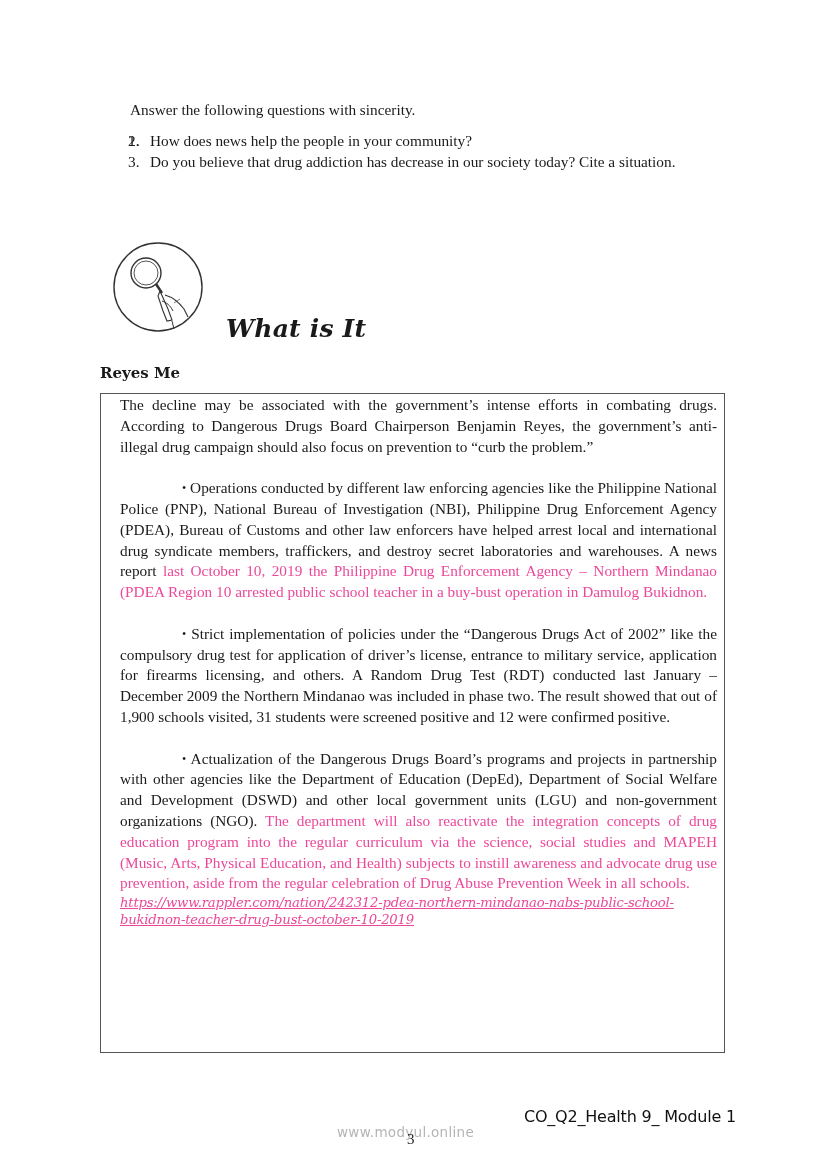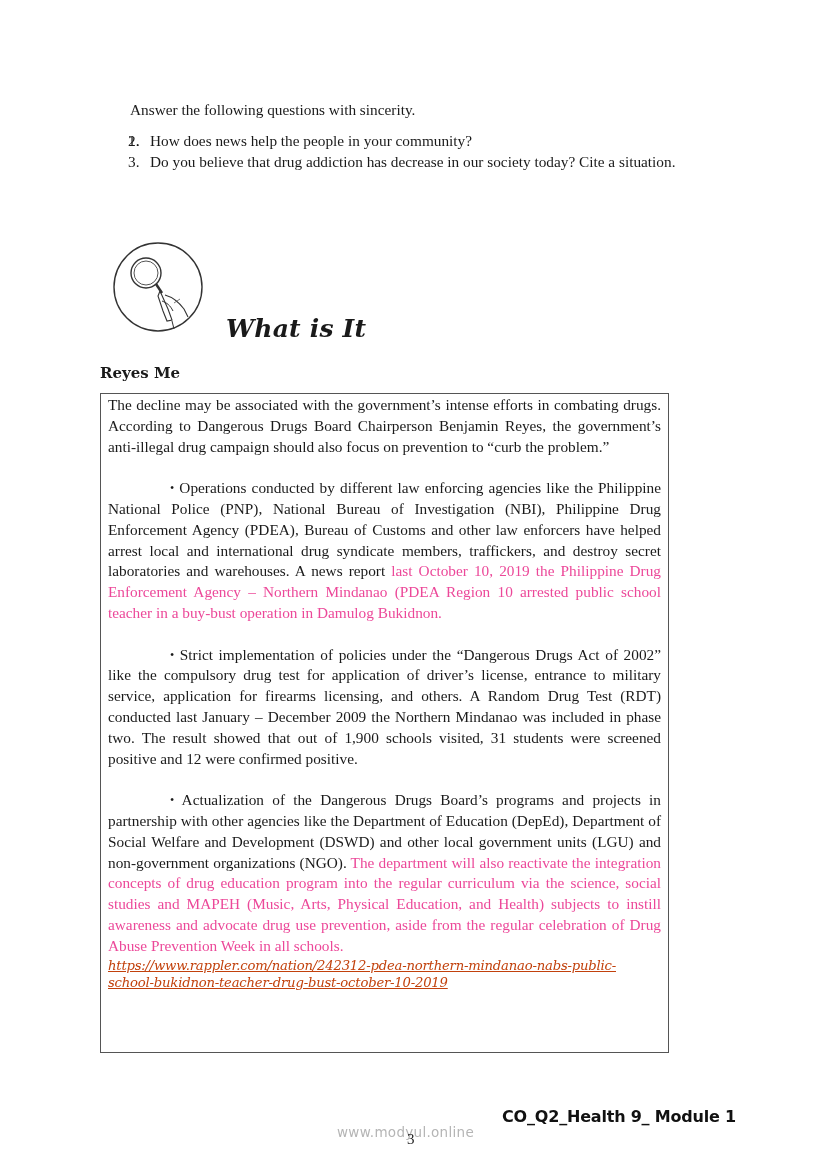--- a/index.html
+++ b/index.html
@@ -10,28 +10,28 @@
   #intro { position: absolute; left: 100px; top: 99px; font-size: 15.3px; line-height: 21px; margin-left: 30px; }
   #questions { position: absolute; left: 128px; top: 130px; width: 600px; margin: 0; padding: 0; list-style: none; font-size: 15.3px; line-height: 21px; }
   #questions li { position: relative; padding-left: 22px; }
   #questions li .num { position: absolute; left: 0; top: 0; }
 
   #section-icon { position: absolute; left: 112px; top: 241px; width: 92px; height: 92px; }
   #section-title { position: absolute; left: 226px; top: 270px; font-family: "DejaVu Serif", serif; font-weight: bold; font-style: italic; font-size: 25px; letter-spacing: 0.2px; margin-top: 44px; }
 
   #readme-heading { position: absolute; left: 100px; top: 364px; font-family: "DejaVu Serif", serif; font-weight: bold; font-size: 15px; }
 
-  #readme-box { position: absolute; left: 100px; top: 393px; width: 569px; height: 660px; border: 1px solid #555; box-sizing: border-box; padding: 1px 7px 0 7px; font-size: 15.3px; line-height: 20.8px; }
+  #readme-box { position: absolute; left: 100px; top: 393px; width: 625px; height: 660px; border: 1px solid #555; box-sizing: border-box; padding: 1px 7px 0 19px; font-size: 15.3px; line-height: 20.8px; }
   #readme-box p { margin: 0; text-align: justify; }
   #readme-box p.bullet { text-indent: 62px; margin-top: 20.8px; }
   .gray { color: #ec4899; }
   .bul { font-size: 12px; vertical-align: 1px; }
-  #source-link { display: block; margin-top: 0; font-size: 13.2px; line-height: 17px; font-style: italic; color: #c2410c; text-decoration: underline; font-family: "DejaVu Serif", serif; letter-spacing: -0.2px; }
+  #source-link { display: block; margin-top: 0; font-size: 13.2px; line-height: 17px; font-style: italic; color: #ec4899; text-decoration: underline; font-family: "DejaVu Serif", serif; letter-spacing: -0.2px; }
 
-  #footer-code { position: absolute; right: 90px; top: 1107px; font-family: "DejaVu Sans", sans-serif; font-weight: bold; font-size: 16px; color: #111; letter-spacing: -0.2px; }
+  #footer-code { position: absolute; right: 90px; top: 1107px; font-family: "DejaVu Sans", sans-serif; font-weight: normal; font-size: 16px; color: #111; letter-spacing: -0.2px; }
   #watermark { position: absolute; left: 337px; top: 1124px; font-family: "DejaVu Sans", sans-serif; font-size: 13.5px; color: #b5b5b5; letter-spacing: 0.3px; }
   #page-number { position: absolute; left: 407px; top: 1131px; font-family: "Liberation Serif", serif; font-size: 15px; color: #222; }
 </style>
 </head>
 <body>
 
 <div id="intro" class="serif">Answer the following questions with sincerity.</div>
 
 <ol id="questions" class="serif">
   <li>

